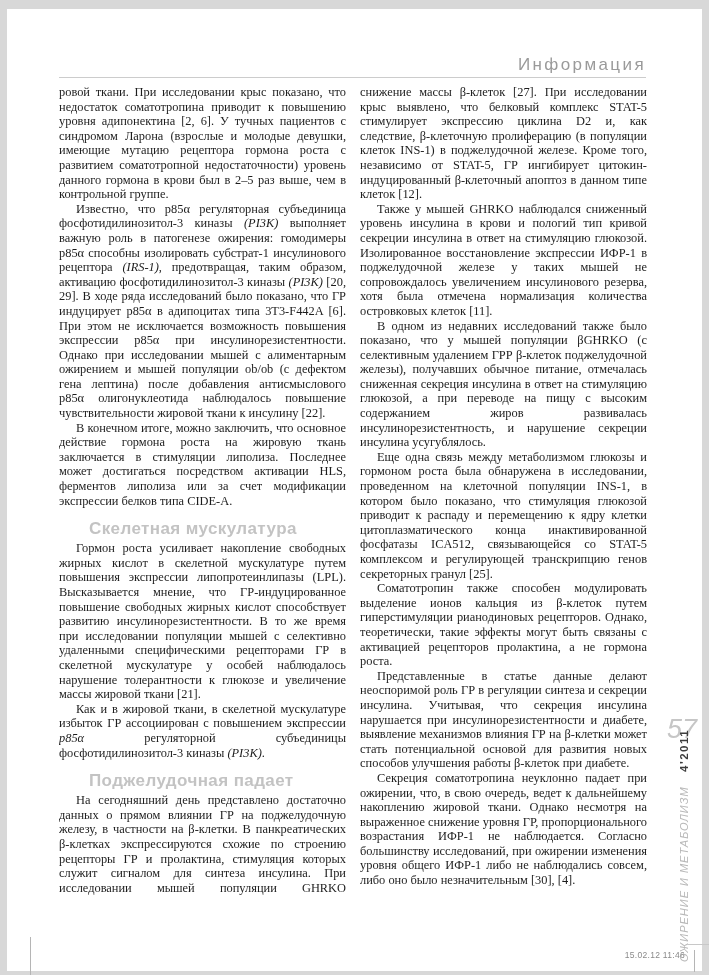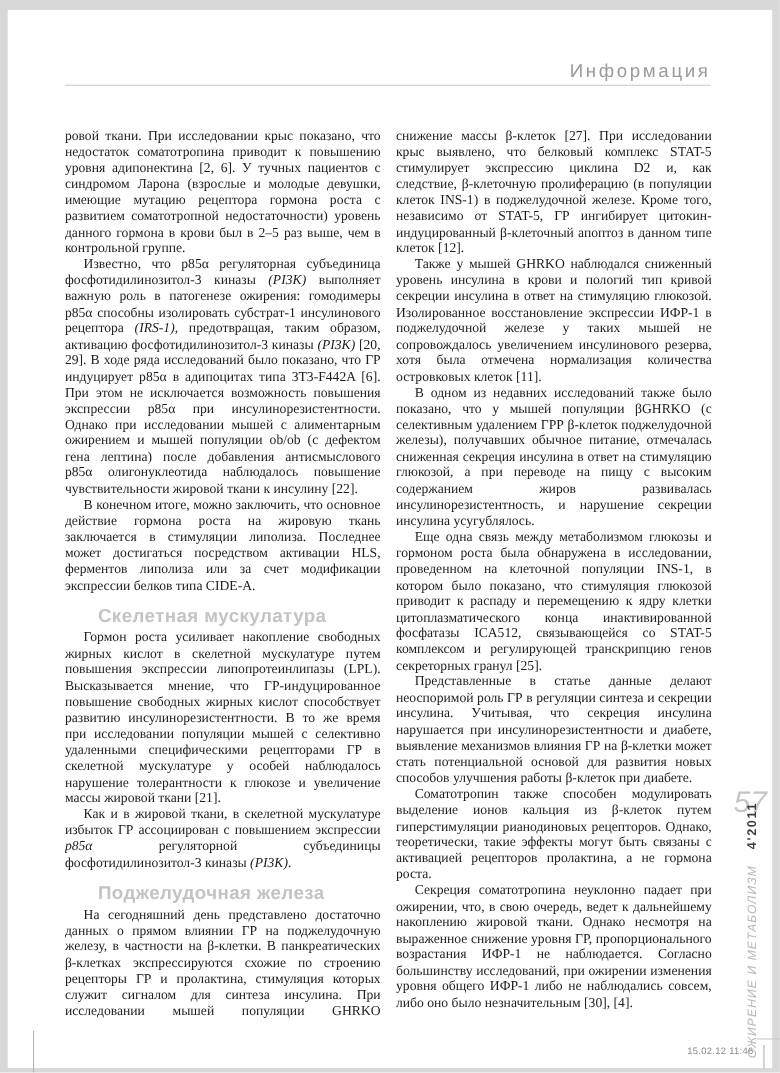--- a/index.html
+++ b/index.html
@@ -16,21 +16,21 @@
   .header-label {
     position:absolute; top:55px; right:63px;
     font-family:"Liberation Sans", sans-serif;
     font-size:17px; letter-spacing:2.4px; color:#9a9a9a;
   }
   .header-rule {
     position:absolute; top:77px; left:59px; width:587px; height:1px;
     background:#cccccc;
   }
   .columns {
-    position:absolute; top:116px; left:59px; width:588px; height:812px;
+    position:absolute; top:85px; left:59px; width:588px; height:812px;
     display:flex; gap:14px; overflow:hidden;
   }
   .col { width:287px; overflow:hidden; }
   .para {
     margin:0; font-size:12.4px; line-height:14.6px; color:#1d1d1d;
     text-align:justify; text-justify:inter-word;
   }
   .para.indent { text-indent:17px; }
   .para i { }
   .section-heading {
@@ -80,30 +80,30 @@
 <div class="header-rule"></div>
 
 <div class="columns">
   <div class="col">
       <p class="para">ровой ткани. При исследовании крыс показано, что недостаток соматотропина приводит к повышению уровня адипонектина [2, 6]. У тучных пациентов с синдромом Ларона (взрослые и молодые девушки, имеющие мутацию рецептора гормона роста с развитием соматотропной недостаточности) уровень данного гормона в крови был в 2–5 раз выше, чем в контрольной группе.</p>
       <p class="para indent">Известно, что p85α регуляторная субъединица фосфотидилинозитол-3 киназы <i>(PI3K)</i> выполняет важную роль в патогенезе ожирения: гомодимеры p85α способны изолировать субстрат-1 инсулинового рецептора <i>(IRS-1)</i>, предотвращая, таким образом, активацию фосфотидилинозитол-3 киназы <i>(PI3K)</i> [20, 29]. В ходе ряда исследований было показано, что ГР индуцирует p85α в адипоцитах типа 3T3-F442A [6]. При этом не исключается возможность повышения экспрессии p85α при инсулинорезистентности. Однако при исследовании мышей с алиментарным ожирением и мышей популяции ob/ob (с дефектом гена лептина) после добавления антисмыслового p85α олигонуклеотида наблюдалось повышение чувствительности жировой ткани к инсулину [22].</p>
       <p class="para indent">В конечном итоге, можно заключить, что основное действие гормона роста на жировую ткань заключается в стимуляции липолиза. Последнее может достигаться посредством активации HLS, ферментов липолиза или за счет модификации экспрессии белков типа CIDE-A.</p>
       <h3 class="section-heading">Скелетная мускулатура</h3>
       <p class="para indent">Гормон роста усиливает накопление свободных жирных кислот в скелетной мускулатуре путем повышения экспрессии липопротеинлипазы (LPL). Высказывается мнение, что ГР-индуцированное повышение свободных жирных кислот способствует развитию инсулинорезистентности. В то же время при исследовании популяции мышей с селективно удаленными специфическими рецепторами ГР в скелетной мускулатуре у особей наблюдалось нарушение толерантности к глюкозе и увеличение массы жировой ткани [21].</p>
       <p class="para indent">Как и в жировой ткани, в скелетной мускулатуре избыток ГР ассоциирован с повышением экспрессии <i>p85α</i> регуляторной субъединицы фосфотидилинозитол-3 киназы <i>(PI3K)</i>.</p>
-      <h3 class="section-heading">Поджелудочная железа</h3>
+      <h3 class="section-heading">Поджелудочная падает</h3>
       <p class="para indent">На сегодняшний день представлено достаточно данных о прямом влиянии ГР на поджелудочную железу, в частности на β-клетки. В панкреатических β-клетках экспрессируются схожие по строению рецепторы ГР и пролактина, стимуляция которых служит сигналом для синтеза инсулина. При исследовании мышей популяции GHRKO наблюдалось</p>
     </div>
   <div class="col">
       <p class="para">снижение массы β-клеток [27]. При исследовании крыс выявлено, что белковый комплекс STAT-5 стимулирует экспрессию циклина D2 и, как следствие, β-клеточную пролиферацию (в популяции клеток INS-1) в поджелудочной железе. Кроме того, независимо от STAT-5, ГР ингибирует цитокин-индуцированный β-клеточный апоптоз в данном типе клеток [12].</p>
       <p class="para indent">Также у мышей GHRKO наблюдался сниженный уровень инсулина в крови и пологий тип кривой секреции инсулина в ответ на стимуляцию глюкозой. Изолированное восстановление экспрессии ИФР-1 в поджелудочной железе у таких мышей не сопровождалось увеличением инсулинового резерва, хотя была отмечена нормализация количества островковых клеток [11].</p>
       <p class="para indent">В одном из недавних исследований также было показано, что у мышей популяции βGHRKO (с селективным удалением ГРР β-клеток поджелудочной железы), получавших обычное питание, отмечалась сниженная секреция инсулина в ответ на стимуляцию глюкозой, а при переводе на пищу с высоким содержанием жиров развивалась инсулинорезистентность, и нарушение секреции инсулина усугублялось.</p>
       <p class="para indent">Еще одна связь между метаболизмом глюкозы и гормоном роста была обнаружена в исследовании, проведенном на клеточной популяции INS-1, в котором было показано, что стимуляция глюкозой приводит к распаду и перемещению к ядру клетки цитоплазматического конца инактивированной фосфатазы ICA512, связывающейся со STAT-5 комплексом и регулирующей транскрипцию генов секреторных гранул [25].</p>
+      <p class="para indent">Соматотропин также способен модулировать выделение ионов кальция из β-клеток путем гиперстимуляции рианодиновых рецепторов. Однако, теоретически, такие эффекты могут быть связаны с активацией рецепторов пролактина, а не гормона роста.</p>
       <p class="para indent">Представленные в статье данные делают неоспоримой роль ГР в регуляции синтеза и секреции инсулина. Учитывая, что секреция инсулина нарушается при инсулинорезистентности и диабете, выявление механизмов влияния ГР на β-клетки может стать потенциальной основой для развития новых способов улучшения работы β-клеток при диабете.</p>
-      <p class="para indent">Соматотропин также способен модулировать выделение ионов кальция из β-клеток путем гиперстимуляции рианодиновых рецепторов. Однако, теоретически, такие эффекты могут быть связаны с активацией рецепторов пролактина, а не гормона роста.</p>
       <p class="para indent">Секреция соматотропина неуклонно падает при ожирении, что, в свою очередь, ведет к дальнейшему накоплению жировой ткани. Однако несмотря на выраженное снижение уровня ГР, пропорционального возрастания ИФР-1 не наблюдается. Согласно большинству исследований, при ожирении изменения уровня общего ИФР-1 либо не наблюдались совсем, либо оно было незначительным [30], [4].</p>
     </div>
 </div>
 
 <div class="page-number">57</div>
 
 <div class="journal-vertical">
   <span class="jv-title">ОЖИРЕНИЕ И МЕТАБОЛИЗМ</span>
   <span class="jv-issue">4'2011</span>
 </div>

